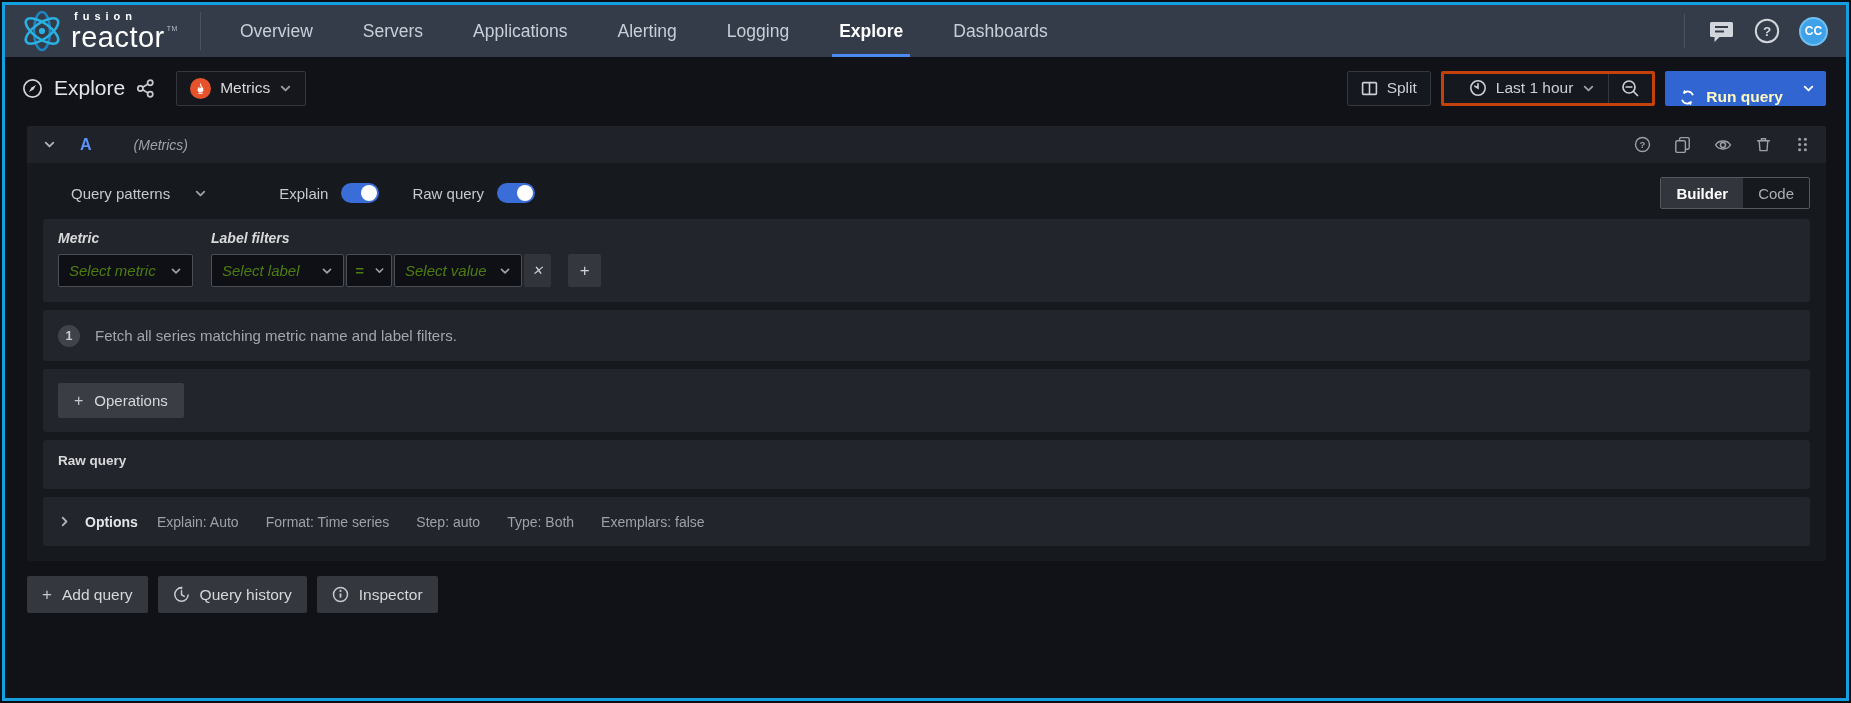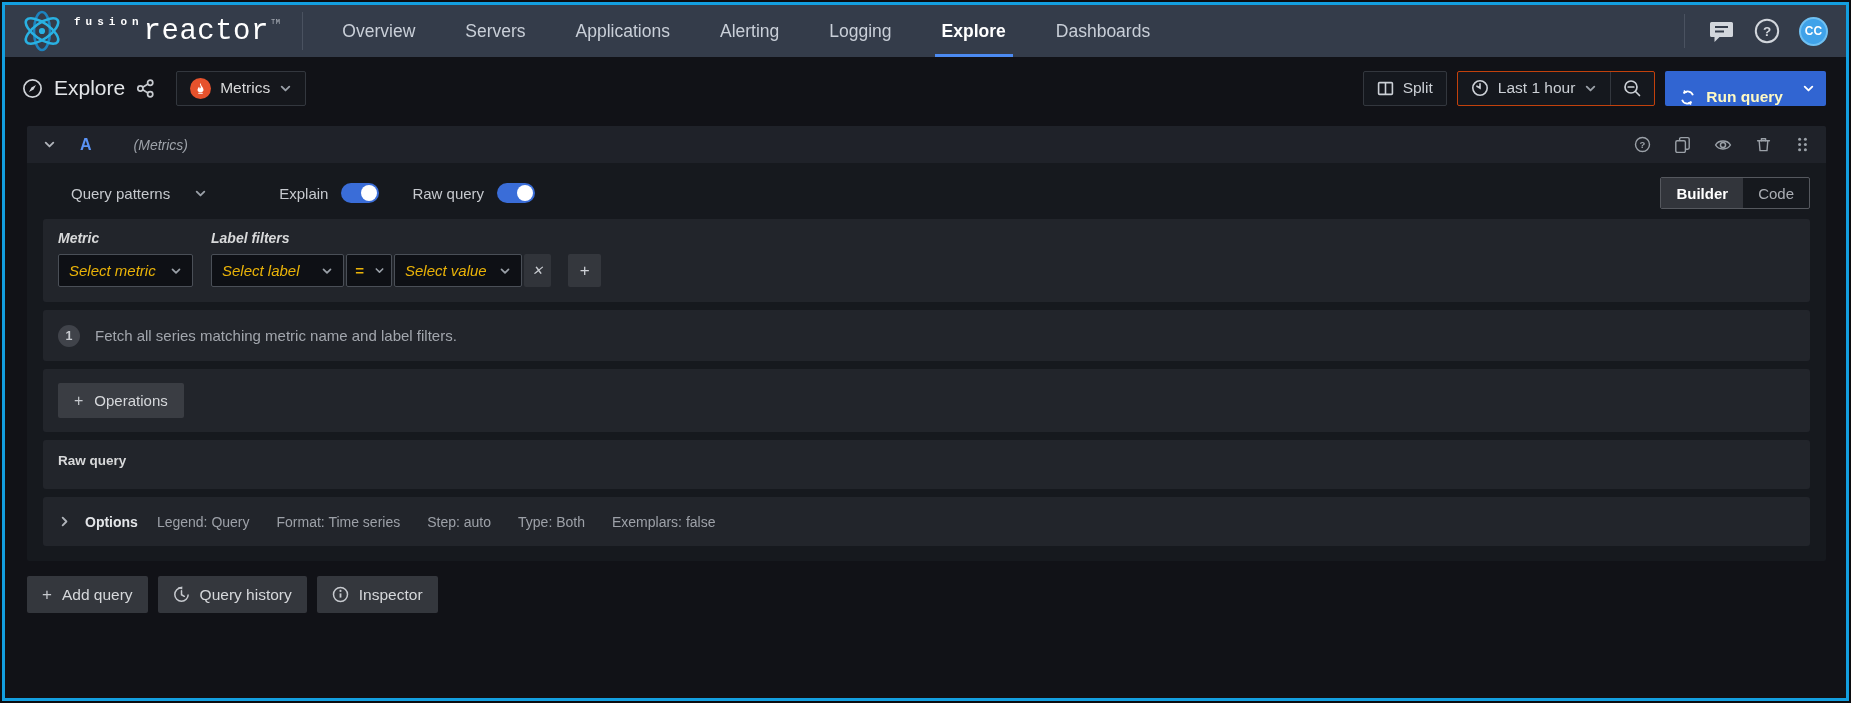--- a/index.html
+++ b/index.html
@@ -11,21 +11,21 @@
     --btn-bg:#35383e;
   }
   *{box-sizing:border-box;margin:0;padding:0;}
   html,body{width:1851px;height:703px;}
   body{background:#0c0d10;font-family:"Liberation Sans",sans-serif;overflow:hidden;position:relative;}
   .frame{position:absolute;inset:2px;border:3px solid var(--frame-border);background:var(--page-bg);display:flex;flex-direction:column;overflow:hidden;}
 
   
   .navbar{height:52px;background:var(--navbar-bg);display:flex;align-items:center;padding:0 18px 0 14px;flex:0 0 auto;}
   .logo{display:flex;align-items:center;gap:6px;cursor:pointer;}
-  .logo-text{display:flex;flex-direction:row;line-height:1;color:#fff;font-family:Liberation Mono, monospace;}
+  .logo-text{display:flex;flex-direction:column;line-height:1;color:#fff;}
   .logo-fusion{font-size:11px;letter-spacing:5px;font-weight:700;margin-left:3px;margin-bottom:1px;}
   .logo-reactor{font-size:29px;font-weight:500;letter-spacing:.5px;display:flex;align-items:flex-start;}
   .logo-tm{font-size:7px;color:#b7bcc4;margin:2px 0 0 2px;font-weight:400;}
   .nav-divider{width:1px;height:38px;background:#4a5260;margin:0 14px 0 22px;}
   .nav-menu{display:flex;height:100%;align-items:stretch;}
   .nav-item{display:flex;align-items:center;padding:0 25px;font-size:17.5px;color:#c9cfd8;cursor:pointer;position:relative;}
   .nav-item.active{color:#fff;font-weight:700;}
   .nav-item.active::after{content:"";position:absolute;left:18px;right:18px;bottom:0;height:3px;background:var(--nav-underline);}
   .nav-right{margin-left:auto;display:flex;align-items:center;}
   .nav-right-divider{width:1px;height:34px;background:#4a5260;margin-right:22px;}
@@ -34,21 +34,21 @@
 
   
   .page-header{height:62px;display:flex;align-items:center;padding:0 20px 0 17px;flex:0 0 auto;}
   .ph-left{display:flex;align-items:center;gap:11px;}
   .page-title{color:#e3e5e8;font-size:21px;font-weight:500;}
   .ds-picker{display:flex;align-items:center;gap:9px;height:35px;border:1px solid #33373e;border-radius:2px;background:#15171c;padding:0 13px;margin-left:10px;cursor:pointer;}
   .ds-picker-label{color:var(--text-primary);font-size:15.5px;font-weight:500;}
   .prom-icon{width:21px;height:21px;border-radius:50%;background:var(--prometheus-orange);display:flex;align-items:center;justify-content:center;}
   .ph-right{margin-left:auto;display:flex;align-items:center;gap:10px;}
   .hbtn{display:flex;align-items:center;gap:9px;height:35px;border:1px solid #33373e;border-radius:2px;background:#15181e;padding:0 13px;color:#ccd0d6;font-size:15.5px;font-weight:500;cursor:pointer;}
-  .time-group{display:flex;align-items:stretch;height:35px;border:1px solid #c2410c;border-radius:2px;background:#15181e;overflow:hidden;}
+  .time-group{display:flex;align-items:stretch;height:35px;border:3px solid #c2410c;border-radius:2px;background:#15181e;overflow:hidden;padding-left:12px;}
   .time-part{display:flex;align-items:center;gap:9px;padding:0 13px;color:#ccd0d6;font-size:15.5px;font-weight:500;cursor:pointer;}
   .time-sep{width:1px;background:#33373e;}
   .zoomout-part{display:flex;align-items:center;justify-content:center;padding:0 12px;cursor:pointer;color:#ccd0d6;}
   .run-btn{display:flex;align-items:stretch;height:35px;border-radius:2px;background:#3165d2;overflow:hidden;cursor:pointer;}
   .run-main{display:flex;align-items:flex-end;gap:10px;padding:0 14px;color:#fef9c3;font-size:15.5px;font-weight:700;}
   .run-caret{display:flex;align-items:center;padding:0 11px 0 5px;color:#fff;cursor:pointer;}
 
   
   .query-panel{margin:7px 20px 0 22px;background:var(--panel-bg);border-radius:2px;flex:0 0 auto;}
   .qp-header{height:37px;background:var(--panel-header-bg);border-radius:2px 2px 0 0;display:flex;align-items:center;padding:0 16px;cursor:pointer;}
@@ -70,21 +70,21 @@
   .seg{display:flex;align-items:center;padding:0 15px;font-size:15px;color:#abaeb4;cursor:pointer;}
   .seg.active{background:#32353b;color:#fff;font-weight:700;}
 
   
   .card{background:var(--card-bg);border-radius:3px;margin-top:8px;}
   .card-builder{padding:11px 15px 15px;}
   .fields-row{display:flex;align-items:flex-end;font-style:italic;}
   .field-col{display:flex;flex-direction:column;}
   .field-label{color:var(--text-primary);font-size:14px;font-weight:700;margin-bottom:8px;}
   .dd{display:flex;align-items:center;justify-content:space-between;height:33px;background:var(--input-bg);border:1px solid var(--input-border);border-radius:2px;padding:0 10px;cursor:pointer;gap:10px;}
-  .dd-text{color:#eab308;font-size:15px;white-space:nowrap;}
+  .dd-text{color:#4d7c0f;font-size:15px;white-space:nowrap;}
   .dd-chev{color:#9aa0a8;display:flex;align-items:center;}
   .filters-row{display:flex;align-items:center;gap:2px;}
   .x-btn{width:27px;height:33px;background:#31343a;border-radius:2px;color:#c9ccd1;font-size:13px;display:flex;align-items:center;justify-content:center;cursor:pointer;}
   .plus-btn{width:33px;height:33px;background:#34373d;border-radius:2px;color:#d0d3d8;font-size:17px;display:flex;align-items:center;justify-content:center;cursor:pointer;margin-left:15px;}
 
   .card-explain{height:51px;display:flex;align-items:center;padding:0 15px;}
   .step-badge{width:22px;height:22px;border-radius:50%;background:#40434a;color:#c9ccd1;font-size:12.5px;font-weight:700;display:flex;align-items:center;justify-content:center;flex:0 0 auto;}
   .step-text{color:#a2a6ad;font-size:15px;margin-left:15px;}
 
   .card-operations{height:63px;display:flex;align-items:center;padding:0 15px;}
@@ -387,21 +387,21 @@
         <span class="rawq-label">Raw query</span>
       </div>
 
       <div class="card card-options">
         <span class="opt-chev">
           <svg width="13" height="13" viewBox="0 0 12 12" fill="none" stroke="currentColor" stroke-width="1.7" stroke-linecap="round" stroke-linejoin="round">
               <polyline points="4.3,2.5 7.8,6 4.3,9.5"></polyline>
             </svg>
         </span>
         <span class="opt-label">Options</span>
-        <span class="opt-meta">Legend: Query</span>
+        <span class="opt-meta">Explain: Auto</span>
         <span class="opt-meta">Format: Time series</span>
         <span class="opt-meta">Step: auto</span>
         <span class="opt-meta">Type: Both</span>
         <span class="opt-meta">Exemplars: false</span>
       </div>
 
     </div>
   </div>
 
   <div class="footer-row">

